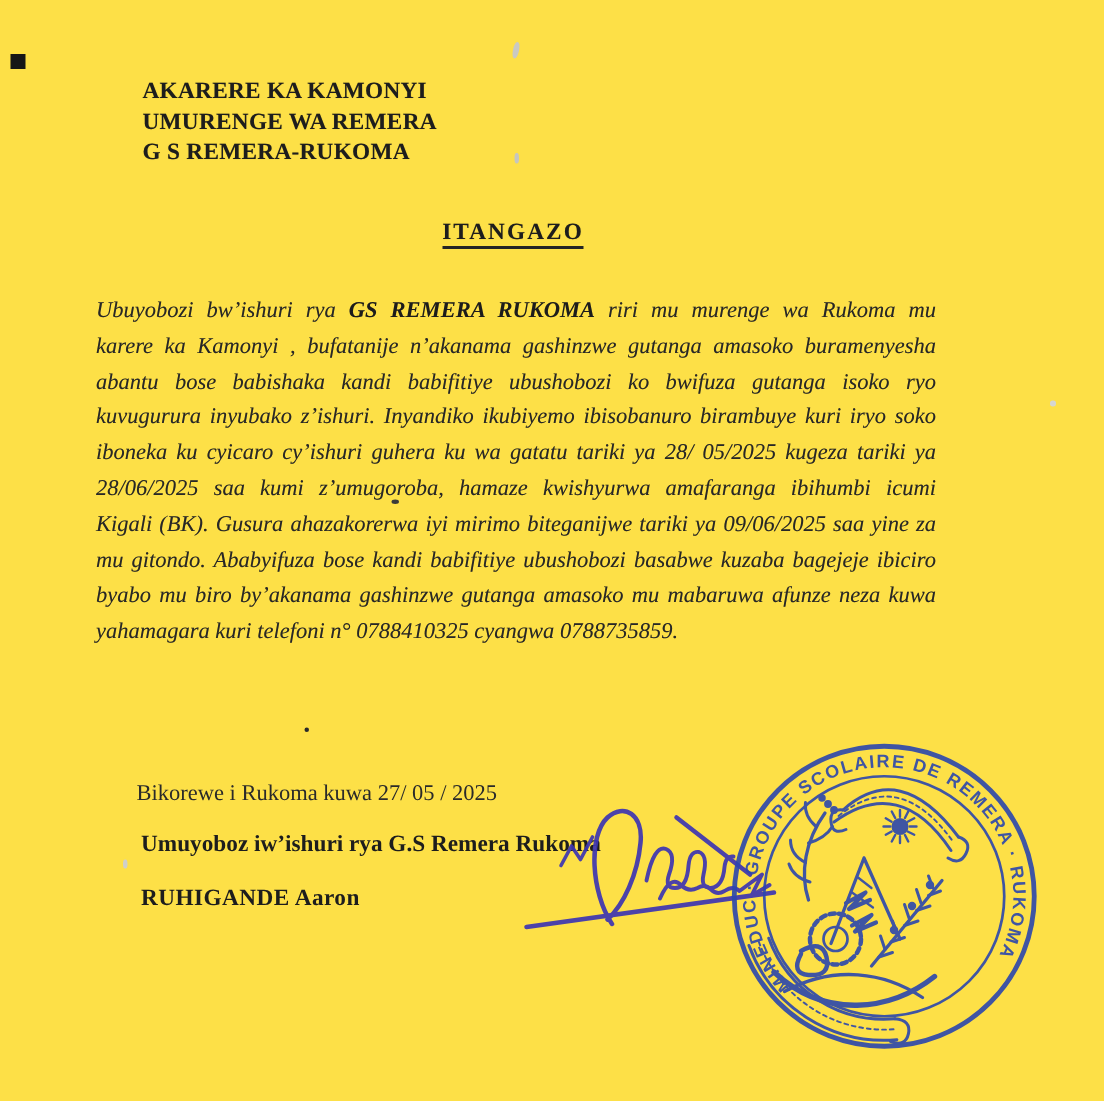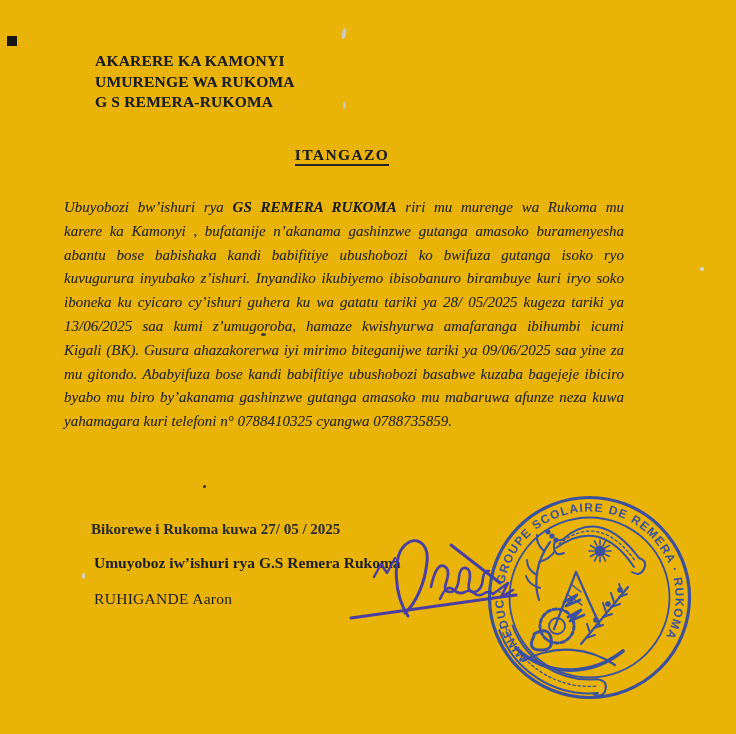--- a/index.html
+++ b/index.html
@@ -1,18 +1,18 @@
 <!DOCTYPE html>
 <html><head>
 <meta charset="utf-8">
 <style>
   html,body{margin:0;padding:0;background:#e8e8e8;}
   .page{
     position:relative;width:736px;height:734px;margin:0 auto;
-    background:#eab308;overflow:hidden;
+    background:#fde047;overflow:hidden;
     font-family:"Liberation Serif","DejaVu Serif",serif;
     color:#2b2b2b;
   }
   .scan-square{position:absolute;left:7px;top:36px;width:10px;height:10px;background:#161616;}
   .letterhead{
     position:absolute;left:95px;top:51px;
     font-size:15.5px;font-weight:bold;line-height:20.5px;
     color:#1d1d1d;letter-spacing:.2px;white-space:nowrap;
     text-shadow:0 0 .5px rgba(0,0,0,.35);
   }
@@ -23,23 +23,23 @@
     text-shadow:0 0 .5px rgba(0,0,0,.3);
   }
   .body-text{
     position:absolute;left:64px;top:196px;width:560px;
     font-size:15px;line-height:23.8px;color:#272727;
     text-shadow:0 0 .4px rgba(0,0,0,.25);
   }
   .body-line{text-align:justify;text-align-last:justify;white-space:normal;font-style:italic;}
   .body-line.last-line{text-align-last:left;}
   .body-line .b{font-weight:bold;color:#1c1c1c;}
-  .closing-date{position:absolute;left:91px;top:521px;font-size:15px;color:#2a2a2a;font-weight:bold;}
+  .closing-date{position:absolute;left:91px;top:521px;font-size:15px;color:#2a2a2a;}
   .sig-title{position:absolute;left:94px;top:554px;font-size:15.5px;font-weight:bold;color:#1d1d1d;}
-  .sig-name{position:absolute;left:94px;top:590px;font-size:15.5px;font-weight:normal;color:#1d1d1d;letter-spacing:.3px;}
+  .sig-name{position:absolute;left:94px;top:590px;font-size:15.5px;font-weight:bold;color:#1d1d1d;letter-spacing:.3px;}
   .signature{position:absolute;left:348px;top:533px;width:175px;height:90px;opacity:.92;}
   .stamp{position:absolute;left:482px;top:490px;width:215px;height:215px;opacity:.9;}
   .stamp text{font-family:"Liberation Sans","DejaVu Sans",sans-serif;}
   .speck{position:absolute;border-radius:45%;}
   .speck1{left:342px;top:28px;width:4px;height:11px;background:#c9c9c3;transform:rotate(12deg);}
   .speck2{left:343px;top:102px;width:3px;height:7px;background:#c6c6c0;}
   .speck3{left:700px;top:267px;width:4px;height:4px;background:#d6d6d0;}
   .speck4{left:82px;top:573px;width:3px;height:6px;background:#cfcfc9;}
   .ink-dot{position:absolute;border-radius:50%;}
   .dot-hamaze{left:261px;top:333px;width:5px;height:3px;background:#3a3a3a;}
@@ -47,35 +47,35 @@
 </style>
 </head>
 <body>
 
 <div class="page">
 
   <div class="scan-square"></div>
 
   <div class="letterhead">
       <div class="lh-line">AKARERE KA KAMONYI</div>
-      <div class="lh-line">UMURENGE WA RUKOMA</div>
+      <div class="lh-line">UMURENGE WA REMERA</div>
       <div class="lh-line">G S REMERA-RUKOMA</div>
     </div>
 
   <div class="doc-title-wrap">
     <span class="doc-title">ITANGAZO</span>
   </div>
 
   <div class="body-text">
       <div class="body-line"><span>Ubuyobozi bw’ishuri rya </span><span class="b">GS REMERA RUKOMA</span><span> riri mu murenge wa Rukoma mu</span></div>
       <div class="body-line"><span>karere ka Kamonyi , bufatanije n’akanama gashinzwe gutanga amasoko buramenyesha</span></div>
       <div class="body-line"><span>abantu bose babishaka kandi babifitiye ubushobozi ko bwifuza gutanga isoko ryo</span></div>
       <div class="body-line"><span>kuvugurura inyubako z’ishuri. Inyandiko ikubiyemo ibisobanuro birambuye kuri iryo soko</span></div>
       <div class="body-line"><span>iboneka ku cyicaro cy’ishuri guhera ku wa gatatu tariki ya 28/ 05/2025 kugeza tariki ya</span></div>
-      <div class="body-line"><span>13/06/2025 saa kumi z’umugoroba, hamaze kwishyurwa amafaranga ibihumbi icumi</span></div>
+      <div class="body-line"><span>28/06/2025 saa kumi z’umugoroba, hamaze kwishyurwa amafaranga ibihumbi icumi</span></div>
       <div class="body-line"><span>Kigali (BK). Gusura ahazakorerwa iyi mirimo biteganijwe tariki ya 09/06/2025 saa yine za</span></div>
       <div class="body-line"><span>mu gitondo. Ababyifuza bose kandi babifitiye ubushobozi basabwe kuzaba bagejeje ibiciro</span></div>
       <div class="body-line"><span>byabo mu biro by’akanama gashinzwe gutanga amasoko mu mabaruwa afunze neza kuwa</span></div>
       <div class="body-line last-line"><span>yahamagara kuri telefoni n° 0788410325 cyangwa 0788735859.</span></div>
     </div>
 
   <div class="closing-date">Bikorewe i Rukoma kuwa 27/ 05 / 2025</div>
   <div class="sig-title">Umuyoboz iw’ishuri rya G.S Remera Rukoma</div>
   <div class="sig-name">RUHIGANDE Aaron</div>
 

